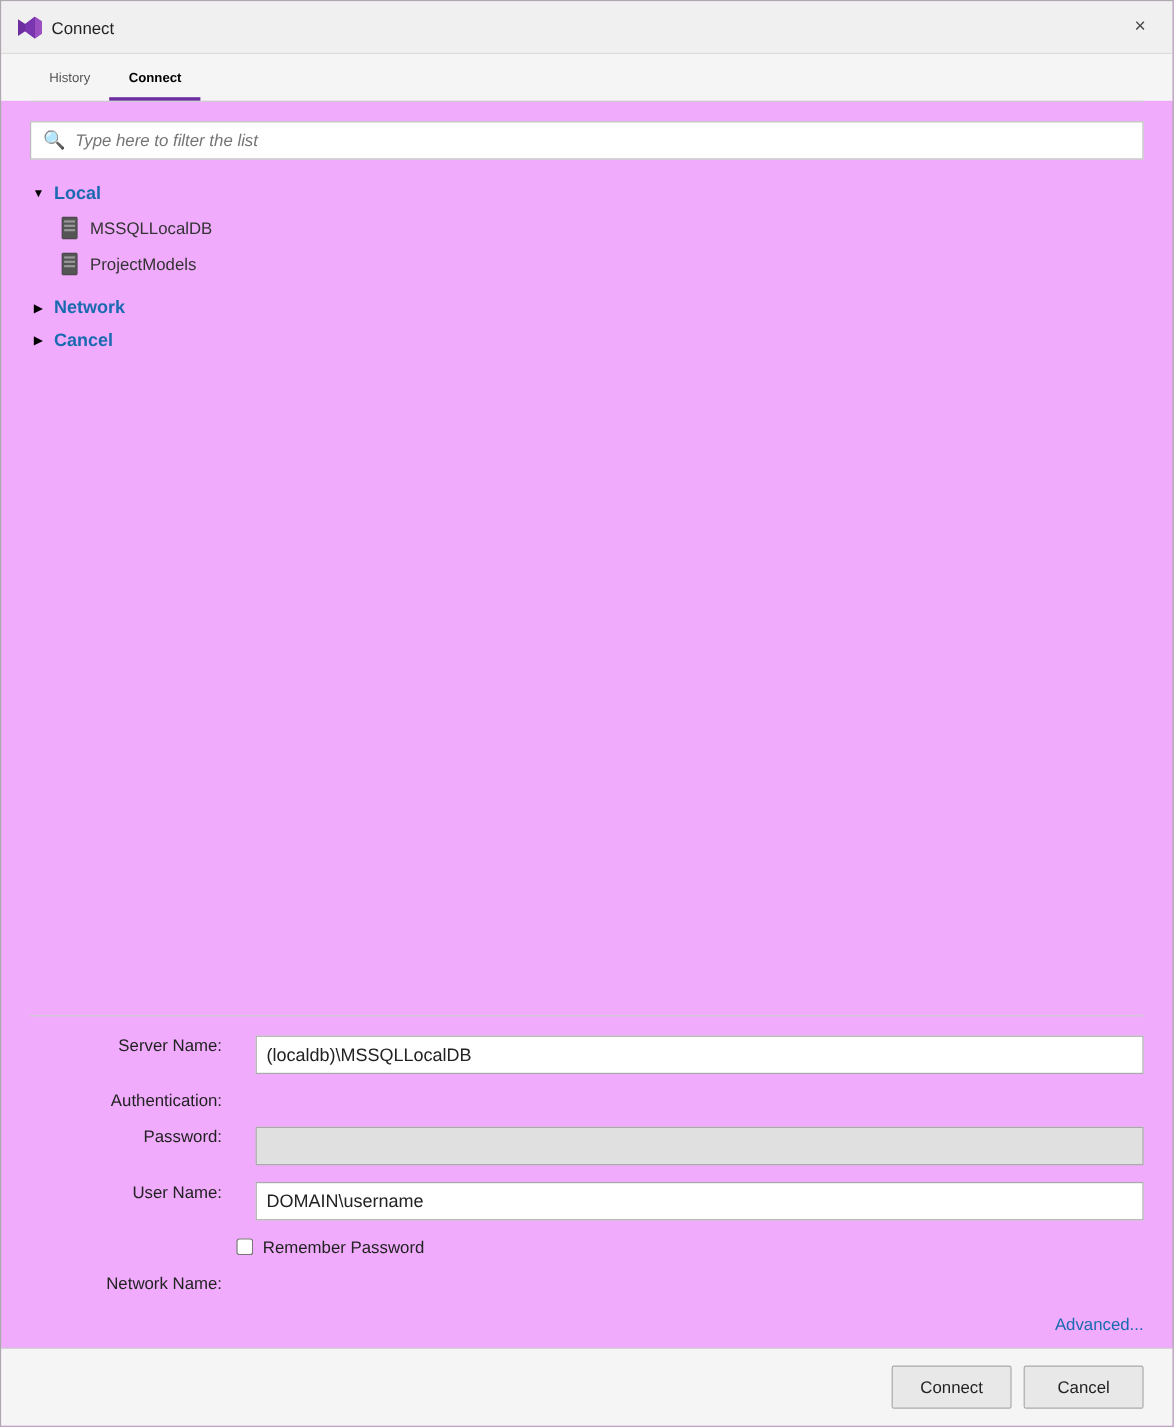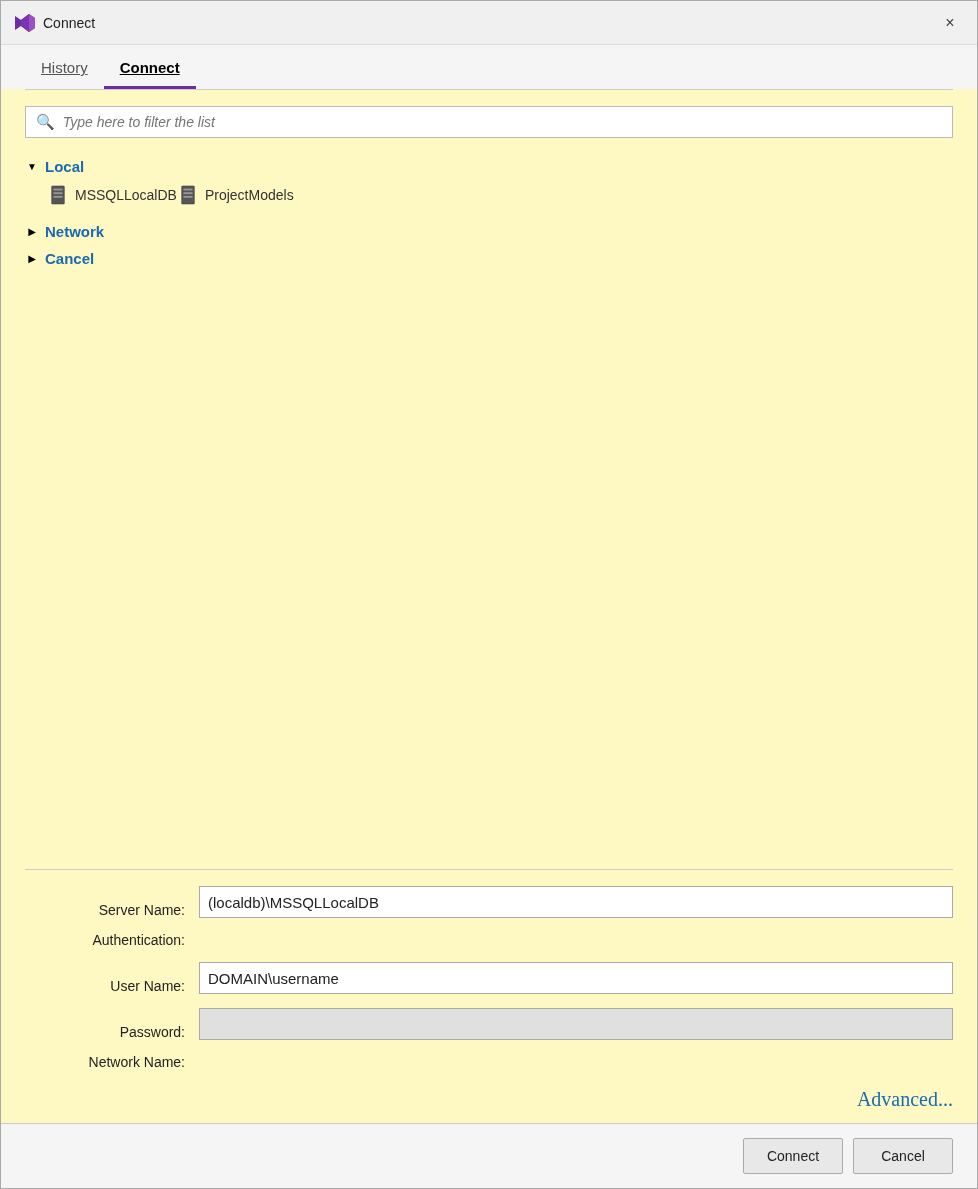--- a/index.html
+++ b/index.html
@@ -8,21 +8,21 @@
       display: flex;
       justify-content: center;
       align-items: center;
       min-height: 100vh;
       font-family: 'Segoe UI', Arial, sans-serif;
       font-size: 14px;
     }
     .dialog {
       width: 978px;
       min-height: 1189px;
-      background: #fef9c3;
+      background: #f0abfc;
       border: 1px solid #aaa;
       box-shadow: 2px 4px 16px rgba(0,0,0,0.35);
       display: flex;
       flex-direction: column;
     }
     .title-bar {
       background: #f0f0f0;
       border-bottom: 1px solid #ddd;
       display: flex;
       align-items: center;
@@ -53,24 +53,23 @@
     .tabs {
       display: flex;
       padding: 0 24px;
       background: #f5f5f5;
       gap: 0;
     }
     .tab {
       padding: 14px 16px 10px;
       cursor: pointer;
       color: #555;
-      font-size: 15px;
+      font-size: 11px;
       border-bottom: 3px solid transparent;
       user-select: none;
-      text-decoration: underline;
     }
     .tab.active {
       color: #000;
       font-weight: 600;
       border-bottom: 3px solid #6c2ea0;
     }
 
     .separator-line {
       height: 1px;
       background: #ccc;
@@ -123,21 +122,21 @@
       width: 14px;
       text-align: center;
     }
     .tree-item .label {
       color: #1a6ab1;
       font-weight: 600;
       font-size: 15px;
     }
     .tree-children {
       display: flex;
-      flex-direction: row;
+      flex-direction: column;
       gap: 2px;
       padding-left: 24px;
     }
     .tree-child-item {
       display: flex;
       align-items: center;
       gap: 8px;
       padding: 4px 0;
       cursor: pointer;
       user-select: none;
@@ -153,22 +152,22 @@
     }
 
     .form-section {
       padding: 16px 24px 8px;
       display: flex;
       flex-direction: column;
       gap: 14px;
     }
     .form-row {
       display: flex;
-      align-items: flex-end;
-      gap: 14px;
+      align-items: flex-start;
+      gap: 28px;
     }
     .form-label {
       width: 160px;
       text-align: right;
       font-size: 14px;
       color: #222;
       flex-shrink: 0;
     }
     .form-control {
       flex: 1;
@@ -228,24 +227,23 @@
       cursor: pointer;
     }
 
     .advanced-row {
       display: flex;
       justify-content: flex-end;
       padding: 4px 0;
     }
     .advanced-link {
       color: #1a6ab1;
-      font-size: 20px;
+      font-size: 14px;
       cursor: pointer;
       text-decoration: none;
-      font-family: Liberation Serif, serif;
     }
 
     .bottom-separator {
       height: 1px;
       background: #ccc;
       margin: 0 0;
     }
     .button-bar {
       display: flex;
       justify-content: flex-end;
@@ -349,29 +347,33 @@
     <div class="form-row">
       <span class="form-label">Server Name:</span>
       <input class="form-control" type="text" value="(localdb)\MSSQLLocalDB" style="">
     </div>
 
     <div class="form-row">
       <span class="form-label">Authentication:</span>
     </div>
 
     <div class="form-row">
+      <span class="form-label">Password:</span>
+      <input class="form-control" type="password" disabled="" style="background: rgb(224, 224, 224);">
+    </div>
+
+    <div class="form-row">
       <span class="form-label">User Name:</span>
       <input class="form-control" type="text" value="DOMAIN\username" style="">
     </div>
 
-    <div class="form-row">
-      <span class="form-label">Password:</span>
-      <input class="form-control" type="password" disabled="" style="background: rgb(224, 224, 224);">
-    </div>
-
+    <div class="checkbox-row">
+      <input type="checkbox" id="rememberPwd" style="">
+      <label for="rememberPwd">Remember Password</label>
+    </div>
 
     <div class="form-row">
       <span class="form-label">Network Name:</span>
     </div>
 
     <div class="advanced-row">
       <a class="advanced-link" href="#">Advanced...</a>
     </div>
 
   </div>

